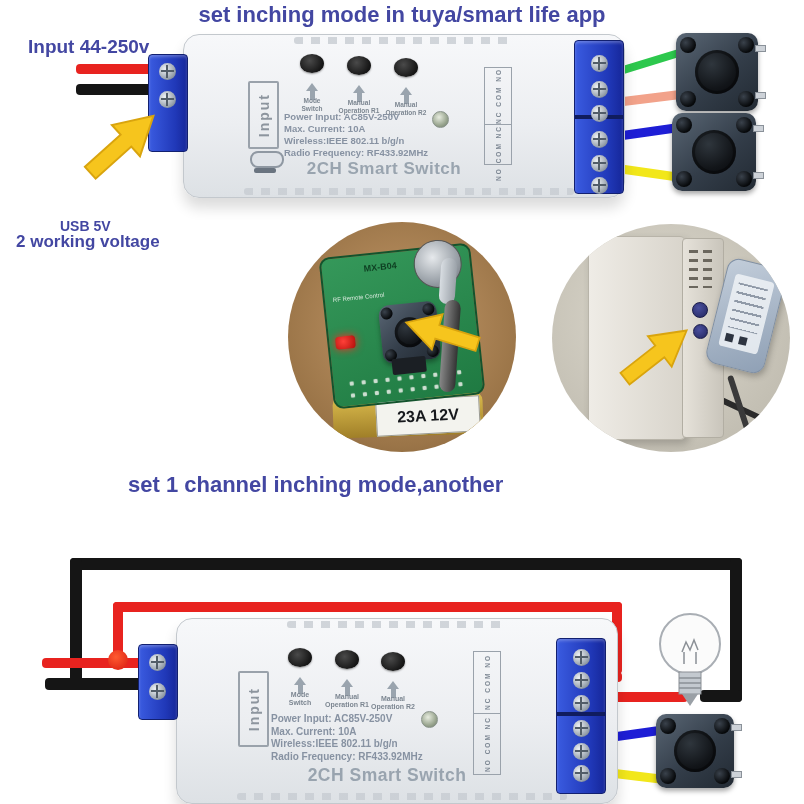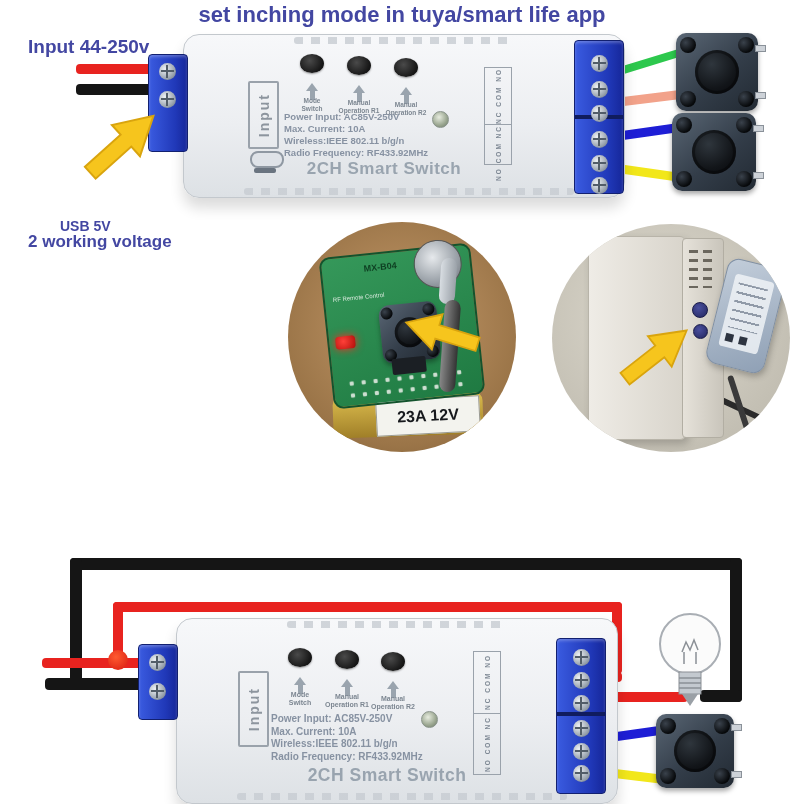--- a/index.html
+++ b/index.html
@@ -146,21 +146,21 @@
       <div class="pin" style="right:4px;bottom:4px;"></div>
     <div class="cap" style="left:20px;top:17px;width:44px;height:44px;"></div>
     <div class="leg" style="right:-8px;top:12px;"></div>
       <div class="leg" style="right:-8px;bottom:12px;"></div>
   </div>
 
   <svg class="arrow-svg" style="left:70px;top:96px;" width="100" height="100" viewBox="0 0 100 100">
     <polygon points="10,42 58,42 58,29 95,50 58,71 58,58 10,58" transform="rotate(-42 50 50)" fill="#f6c51d" stroke="#d9a40e" stroke-width="2"></polygon>
   </svg>
   <div class="abs blue-text" style="left:60px;top:218px;font-size:14px;">USB 5V</div>
-  <div class="abs blue-text" style="left:28px;top:232px;font-size:17px;">2 working voltage</div>
+  <div class="abs blue-text" style="left:16px;top:232px;font-size:17px;">2 working voltage</div>
 
   <div class="inset" style="left:288px;top:222px;width:228px;height:230px;
        background:radial-gradient(circle at 50% 45%,#c59a6b,#9b7548 70%,#7d5c36);">
     <div class="abs" style="left:45px;top:172px;width:150px;height:42px;border-radius:9px;transform:rotate(-2deg);
          background:linear-gradient(180deg,#dcbd4e,#a07f28);"></div>
     <div class="abs" style="left:88px;top:176px;width:102px;height:34px;background:#f3f3ee;border:1px solid #9a9a92;
          transform:rotate(-3deg);display:flex;align-items:center;justify-content:center;font-size:16px;font-weight:800;color:#16181c;">23A 12V</div>
     <div class="abs" style="left:38px;top:28px;width:148px;height:148px;border-radius:10px;transform:rotate(-6deg);
          background:linear-gradient(160deg,#35985a,#1f7a42);border:2px solid #14532d;">
       <div class="abs" style="left:42px;top:8px;font-size:9px;font-weight:700;color:#0e3f22;">MX-B04</div>
@@ -212,20 +212,21 @@
       <div class="abs" style="left:14px;top:22px;width:30px;height:46px;opacity:.8;
            background:repeating-linear-gradient(180deg,#7b8696 0 2px,transparent 2px 9px);"></div>
       <div class="abs" style="left:14px;top:74px;width:8px;height:8px;background:#2d3440;"></div>
       <div class="abs" style="left:28px;top:74px;width:8px;height:8px;background:#2d3440;"></div>
     </div>
     <svg class="arrow-svg" style="left:56px;top:86px;" width="92" height="92" viewBox="0 0 100 100">
       <polygon points="10,42 58,42 58,29 95,50 58,71 58,58 10,58" transform="rotate(-38 50 50)" fill="#f6c51d" stroke="#d9a40e" stroke-width="2"></polygon>
     </svg>
   </div>
 
+  <div class="abs blue-text" style="left:128px;top:472px;font-size:22px;">set 1 channel inching mode,another</div>
 
   <div class="wire" style="left:70px;top:558px;width:672px;height:12px;background:#151515;"></div>
   <div class="wire" style="left:70px;top:558px;width:12px;height:132px;background:#151515;"></div>
   <div class="wire" style="left:730px;top:558px;width:12px;height:144px;background:#151515;"></div>
   <div class="wire" style="left:700px;top:690px;width:42px;height:12px;background:#151515;"></div>
   <div class="wire" style="left:45px;top:678px;width:116px;height:12px;background:#151515;"></div>
 
   <div class="wire" style="left:42px;top:658px;width:120px;height:10px;background:#e8231f;"></div>
   <div class="wire" style="left:113px;top:602px;width:10px;height:61px;background:#e8231f;"></div>
   <div class="wire" style="left:113px;top:602px;width:509px;height:10px;background:#e8231f;"></div>

